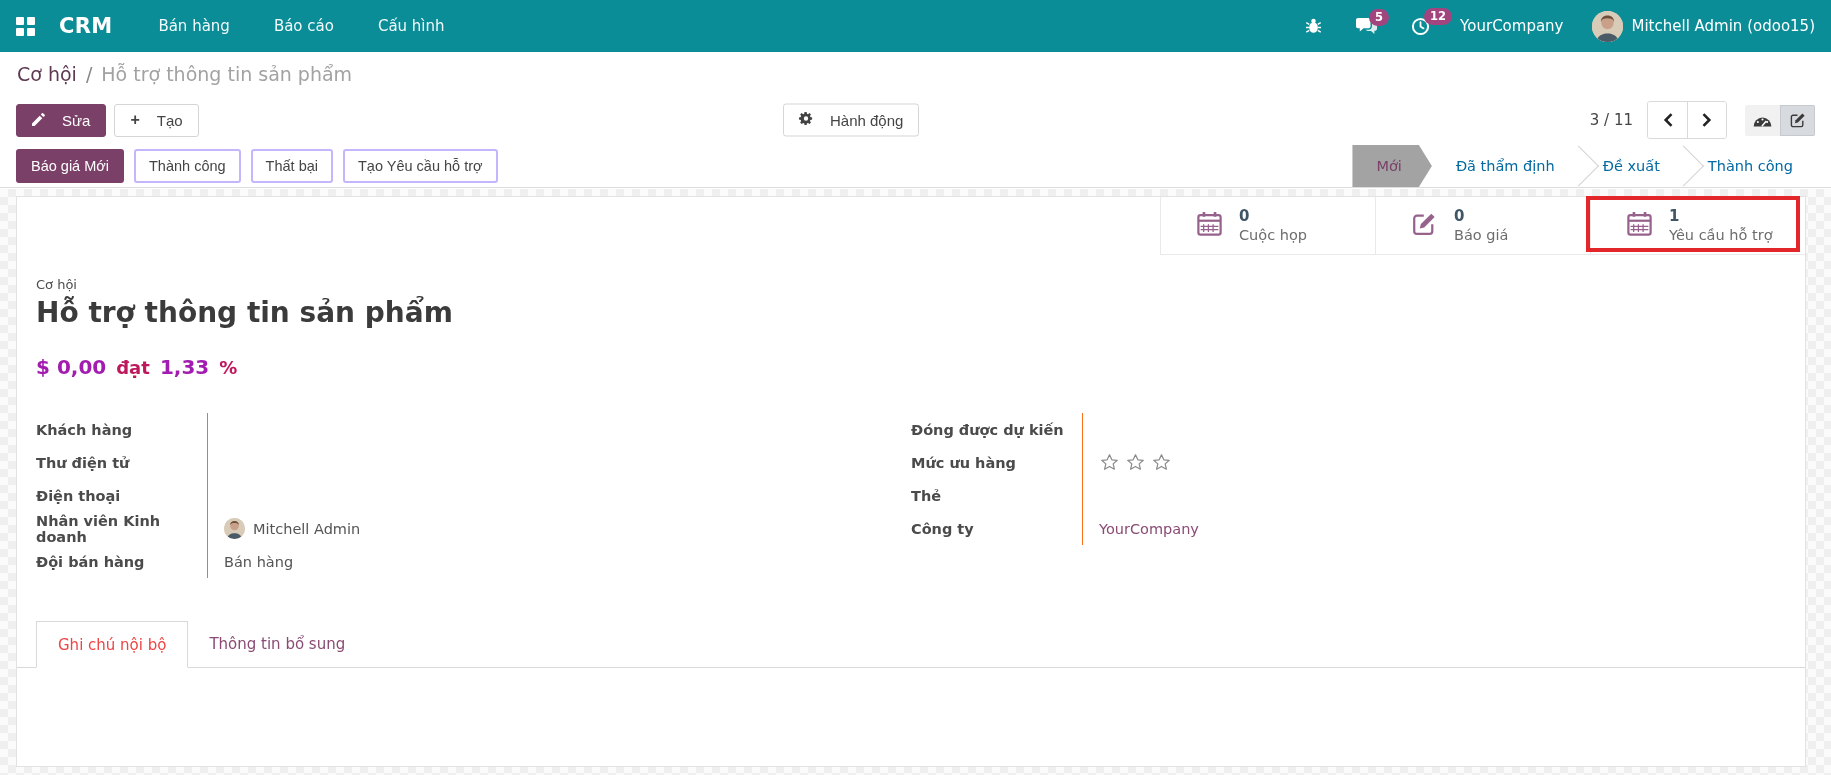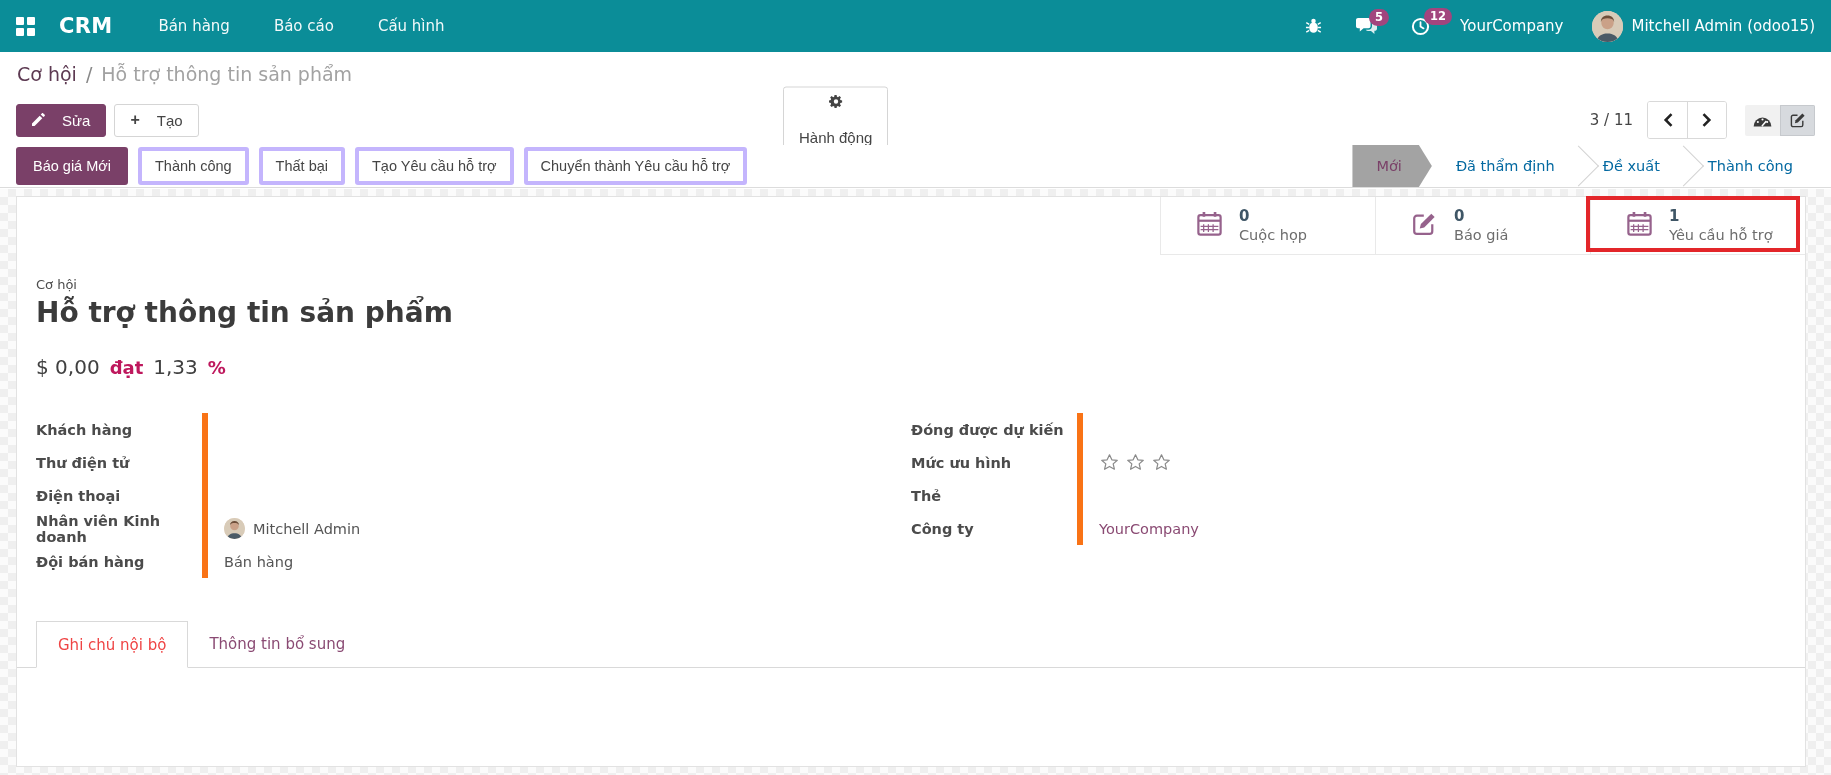--- a/index.html
+++ b/index.html
@@ -31,36 +31,36 @@
 
   
   .control-row { position:absolute; top:95px; left:0; width:100%; height:50px; background:#fff;
                  display:flex; align-items:center; padding:0 16px; }
   .btn { font-size:15px; border-radius:3px; padding:7px 15px; cursor:pointer; display:inline-flex;
          align-items:center; gap:17px; border:1px solid transparent; background:#fff; color:#454545; }
   .btn-primary { background:#7a4068; border-color:#7a4068; color:#fff; }
   .btn-default { border-color:#d5d5d5; }
   .btn-create { margin-left:8px; }
   .plus-glyph { font-weight:700; font-size:16px; line-height:1; }
-  .btn-action { position:absolute; left:783px; top:50%; transform:translateY(-50%);flex-direction:column; }
+  .btn-action { position:absolute; left:783px; top:50%; transform:translateY(-50%); }
   .pager-area { margin-left:auto; display:flex; align-items:center; }
   .pager-text { font-size:15px; color:#444; margin-right:14px; }
   .pager-btns { display:flex; border:1px solid #d9d9d9; border-radius:3px; overflow:hidden; }
   .pager-btn { width:39px; height:36px; background:#fff; display:flex; align-items:center;
                justify-content:center; cursor:pointer; }
   .pager-btn + .pager-btn { border-left:1px solid #d9d9d9; }
   .view-switcher { display:flex; margin-left:18px; border-radius:2px; overflow:hidden; }
   .vs-btn { width:35px; height:31px; display:flex; align-items:center; justify-content:center;
             background:#f1f1f1; cursor:pointer; }
   .vs-btn.active { background:#d7dade; border:1px solid #c6c9cd; }
 
   
   .status-bar { position:absolute; top:145px; left:0; width:100%; height:43px; background:#fff;
                 border-bottom:1px solid #dcdcdc; display:flex; align-items:center; padding-left:16px; }
-  .status-btn { font-size:14.5px; padding:7px 13px; border:4px solid #c4b5fd; border-radius:3px;
+  .status-btn { font-size:14.5px; padding:7px 13px; border:2px solid #c4b5fd; border-radius:3px;
                 background:#fff; color:#454545; margin-right:10px; cursor:pointer; white-space:nowrap; }
   .status-btn.active { background:#7a4068; border-color:#7a4068; color:#fff; }
   .stages { margin-left:auto; display:flex; height:100%; align-items:stretch; margin-right:14px; }
   .stage { position:relative; display:flex; align-items:center; padding:0 24px; font-size:14.5px;
            color:#0369a1; cursor:pointer; white-space:nowrap; }
   .stage.active { background:#a3a3a3; color:#7a4068; font-weight:400; padding-right:30px;
                   clip-path:polygon(0 0, calc(100% - 13px) 0, 100% 50%, calc(100% - 13px) 100%, 0 100%); }
   .stage.sep::after { content:""; position:absolute; right:-14px; top:50%; width:28px; height:28px;
                       border-top:1px solid #d2d2d2; border-right:1px solid #d2d2d2;
                       transform:translateY(-50%) rotate(45deg); pointer-events:none; }
@@ -80,29 +80,29 @@
   .smart-text { display:flex; flex-direction:column; line-height:1.25; }
   .smart-value { font-size:15px; color:#3f5666; font-weight:600; }
   .smart-label { font-size:14.5px; color:#6d6d6d; }
   .red-annotation { position:absolute; left:-5px; top:-1px; right:5px; height:56px;
                     border:4px solid #e3262a; pointer-events:none; z-index:5; }
 
   .title-block { padding:80px 0 0 19px; }
   .type-label { font-size:13px; color:#4c4c4c; }
   .record-title { font-size:28px; font-weight:700; color:#3b3b3b; margin-top:4px; }
   .money-row { margin-top:26px; display:flex; align-items:baseline; gap:10px; }
-  .money-strong { font-size:20px; font-weight:400; color:#404040; }
+  .money-strong { font-size:20px; font-weight:700; color:#a21caf; }
   .money-muted { font-size:18px; font-weight:600; color:#be185d; }
 
   .field-groups { display:flex; margin-top:34px; }
   .group { width:50%; }
   .group-left { padding-left:19px; }
   .field-row { display:flex; align-items:center; min-height:33px; }
   .field-label { width:172px; flex:none; font-size:14.5px; font-weight:700; color:#4b4b4b;
-                 border-right:6px solid #f97316; align-self:stretch; display:flex; align-items:center; }
+                 border-right:1px solid #f97316; align-self:stretch; display:flex; align-items:center; }
   .field-value { padding-left:16px; font-size:14.5px; color:#555; display:flex; align-items:center; gap:8px; }
   .field-link { color:#8a4a73; cursor:pointer; }
   .mini-avatar { width:21px; height:21px; border-radius:50%; background:#e8d3c0; overflow:hidden; flex:none; }
   .stars { display:flex; gap:5px; }
   .star { cursor:pointer; display:flex; }
 
   .tab-bar { margin-top:43px; border-bottom:1px solid #d9d9d9; padding-left:19px; display:flex; height:47px; }
   .tab { padding:0 21px; line-height:46px; font-size:15px; cursor:pointer; }
   .tab.active { background:#fff; border:1px solid #d9d9d9; border-bottom:1px solid #fff;
                 margin-bottom:-1px; color:#ef4444; }
@@ -224,21 +224,20 @@
         </span>
       </div>
     </div>
   </div>
 
   <div class="status-bar">
     <button class="status-btn active">Báo giá Mới</button>
     <button class="status-btn">Thành công</button>
     <button class="status-btn">Thất bại</button>
     <button class="status-btn">Tạo Yêu cầu hỗ trợ</button>
-    <button class="status-btn">Chuyển thành Yêu cầu hỗ trợ</button>
     <div class="stages">
       <span class="stage active">Mới</span>
       <span class="stage sep">Đã thẩm định</span>
       <span class="stage sep">Đề xuất</span>
       <span class="stage">Thành công</span>
     </div>
   </div>
 
   <div class="main-bg"></div>
 
@@ -332,21 +331,21 @@
           <span class="field-value">Bán hàng</span>
         </div>
       </div>
 
       <div class="group">
         <div class="field-row">
           <span class="field-label">Đóng được dự kiến</span>
           <span class="field-value"></span>
         </div>
         <div class="field-row">
-          <span class="field-label">Mức ưu hình</span>
+          <span class="field-label">Mức ưu hàng</span>
           <span class="field-value">
             <span class="stars">
               <span class="star">
                   <svg width="21" height="21" viewBox="0 0 24 24">
                     <path d="M12 3.2l2.7 5.7 6.2.6-4.7 4.1 1.4 6.1L12 16.5l-5.6 3.2 1.4-6.1-4.7-4.1 6.2-.6z" fill="#fff" stroke="#8a8a8a" stroke-width="1.4" stroke-linejoin="round"></path>
                   </svg>
                 </span>
               <span class="star">
                   <svg width="21" height="21" viewBox="0 0 24 24">
                     <path d="M12 3.2l2.7 5.7 6.2.6-4.7 4.1 1.4 6.1L12 16.5l-5.6 3.2 1.4-6.1-4.7-4.1 6.2-.6z" fill="#fff" stroke="#8a8a8a" stroke-width="1.4" stroke-linejoin="round"></path>

